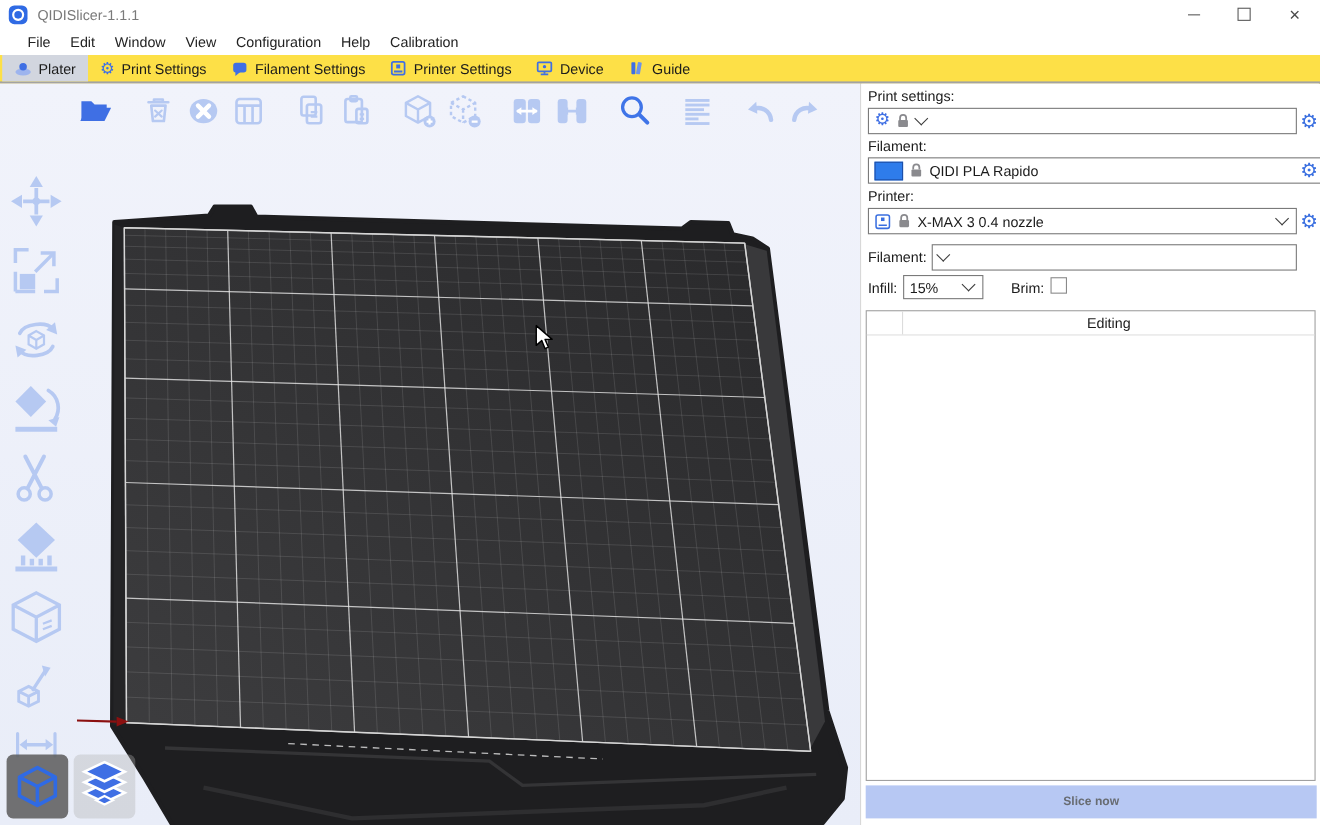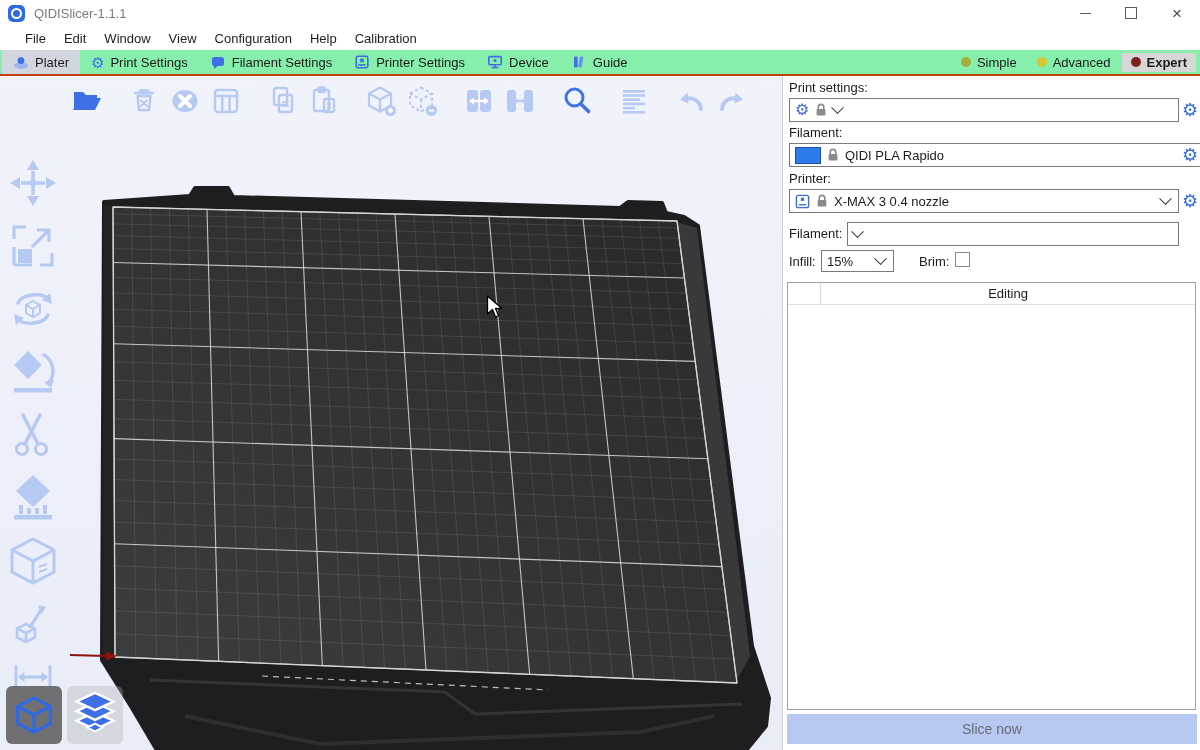--- a/index.html
+++ b/index.html
@@ -13,21 +13,21 @@
   .title-text{margin-left:9px;color:#7a7a7a;font-size:13px;}
   .win-controls{margin-left:auto;display:flex;height:26px;}
   .win-btn{width:46px;height:26px;display:flex;align-items:center;justify-content:center;color:#5a5a5a;}
   .min-glyph{width:11px;height:0;border-top:1.4px solid #5a5a5a;display:block;}
   .max-glyph{width:10px;height:10px;border:1.3px solid #5a5a5a;display:block;}
   .close-glyph{font-size:17px;line-height:1;color:#4a4a4a;}
   
   .menubar{height:24px;display:flex;align-items:center;padding-left:16px;background:#fff;}
   .menu-item{padding:0 9px;color:#222;}
   
-  .tabbar{height:24px;display:flex;align-items:stretch;background:#86efac;border-bottom:2px solid #c2410c;padding-left:2px;}
+  .tabbar{height:24px;display:flex;align-items:stretch;background:#fde047;border-bottom:2px solid #a3a3a3;padding-left:2px;}
   .tab{display:flex;align-items:center;gap:6px;padding:0 11px;white-space:nowrap;}
   .tab.active{background:#d2d6df;}
   .tab .glyph{display:flex;align-items:center;}
   .modes{margin-left:auto;display:flex;align-items:center;padding-right:4px;gap:2px;}
   .mode{display:flex;align-items:center;gap:6px;padding:2px 9px;white-space:nowrap;}
   .mode.active{background:#d7d7d7;font-weight:bold;}
   .dot{width:10px;height:10px;border-radius:50%;flex:0 0 auto;}
   .dot-simple{background:#a8ad3e;}
   .dot-advanced{background:#dcc62f;}
   .dot-expert{background:#7d2020;}
@@ -53,21 +53,21 @@
   .combo-text{flex:1;white-space:nowrap;overflow:hidden;}
   .chev{width:8px;height:8px;border-right:1.5px solid #3c3c3c;border-bottom:1.5px solid #3c3c3c;transform:rotate(45deg) translate(-2px,-2px);flex:0 0 auto;margin-right:3px;}
   .gear-out{position:absolute;font-size:18px;color:#3a6fe0;line-height:1;}
   .swatch{width:24px;height:15px;background:#2e7ceb;border:1px solid #1d4fa8;flex:0 0 auto;}
   .checkbox{position:absolute;width:15px;height:15px;border:1px solid #8a8a8a;background:#fff;box-sizing:border-box;}
   .obj-table{position:absolute;left:4px;top:206px;width:409px;height:428px;border:1px solid #a0a0a0;box-sizing:border-box;}
   .obj-header{display:flex;height:21px;align-items:center;border-bottom:1px solid #e0e0e0;}
   .oh-name{width:193px;padding-left:12px;box-sizing:border-box;border-right:1px solid #dcdcdc;height:100%;display:flex;align-items:center;}
   .oh-mid{width:32px;border-right:1px solid #dcdcdc;height:100%;}
   .oh-editing{flex:1;text-align:center;}
-  .slice-btn{position:absolute;left:4px;top:638px;width:410px;height:30px;background:#b7c8f3;color:#686c72;font-weight:normal;display:flex;align-items:center;justify-content:center;font-size:14px;}
+  .slice-btn{position:absolute;left:4px;top:638px;width:410px;height:30px;background:#b7c8f3;color:#686c72;font-weight:bold;display:flex;align-items:center;justify-content:center;font-size:11px;}
 </style>
 </head>
 <body>
 
 <div class="titlebar">
   <span class="logo"></span>
   <span class="title-text">QIDISlicer-1.1.1</span>
   <div class="win-controls">
     <div class="win-btn">
         <span class="min-glyph"></span>
@@ -136,34 +136,20 @@
     <span>Device</span>
   </div>
   <div class="tab">
     <span class="glyph">
       <svg width="16" height="16" viewBox="0 0 16 16">
           <rect x="3" y="2.5" width="3.6" height="11" rx="0.8" fill="#3f6fe4"></rect>
           <rect x="8" y="2.5" width="3.6" height="11" rx="0.8" fill="#6b93ee" transform="rotate(10 9.8 8)"></rect>
         </svg>
     </span>
     <span>Guide</span>
-  </div>
-  <div class="modes">
-    <div class="mode">
-      <span class="dot dot-simple"></span>
-      <span>Simple</span>
-    </div>
-    <div class="mode">
-      <span class="dot dot-advanced"></span>
-      <span>Advanced</span>
-    </div>
-    <div class="mode active">
-      <span class="dot dot-expert"></span>
-      <span>Expert</span>
-    </div>
   </div>
 </div>
 
 <div class="main">
 
   <div class="viewport">
 
     <svg class="bed-svg" width="783" height="674" viewBox="0 0 783 674">
       <defs>
         <linearGradient id="bedSurf" x1="0" y1="1" x2="1" y2="0">

